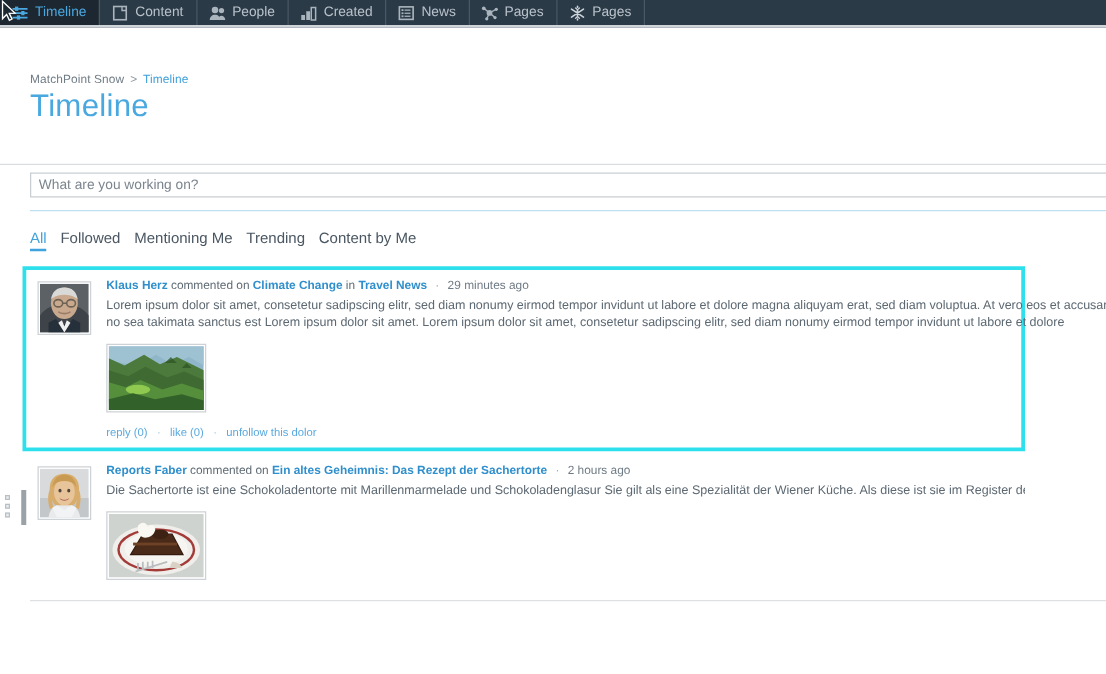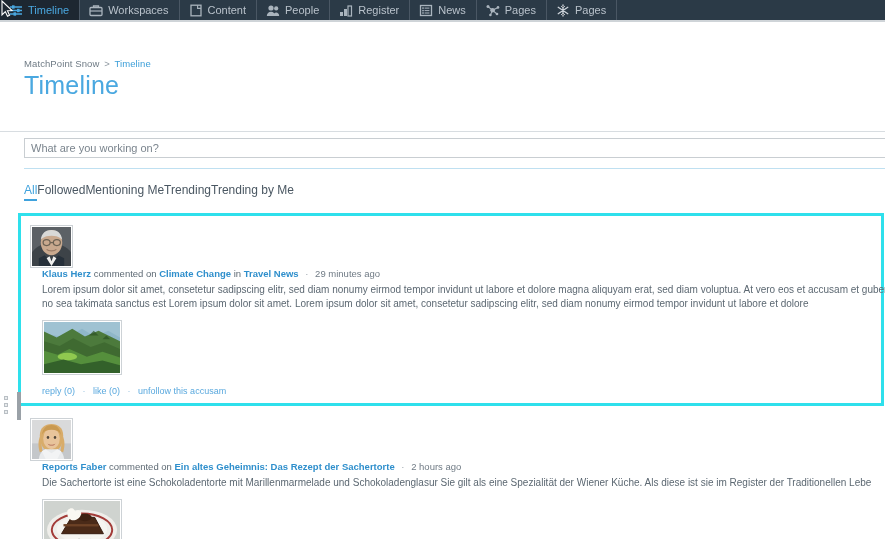--- a/index.html
+++ b/index.html
@@ -109,42 +109,41 @@
   .share-rule {
     height: 1px;
     background: #bfe0f1;
     margin-top: 10px;
     width: 861px;
   }
 
   
   .filters {
     display: flex;
-    gap: 0;
+    gap: 11px;
     margin-top: 14px;
     font-size: 12px;
     color: #4a5762;
   }
   .filter { padding-bottom: 2px; white-space: nowrap; }
   .filter.active {
     color: #3fa2dd;
     border-bottom: 2px solid #3fa2dd;
   }
 
   
   .feed { margin-top: 12px; }
 
   .post {
     position: relative;
     display: flex;
     box-sizing: border-box;
     padding: 10px 0 10px 12px;
     margin-left: -6px;
-    width: 866px;
-    flex-direction: column;
+    width: 802px;
   }
   .post.highlight {
     border: 3px solid #2ee0ec;
     padding: 7px 0 7px 9px;
   }
 
   .avatar {
     width: 43px; height: 43px;
     flex: none;
     border: 1px solid #cdd2d6;
@@ -247,30 +246,20 @@
         <g fill="#4aa8e0">
             <rect x="3" y="1.3" width="2.6" height="3.4"></rect>
         <rect x="8" y="4.8" width="2.6" height="3.4"></rect>
         <rect x="4.5" y="8.3" width="2.6" height="3.4"></rect>
           </g>
         </svg>
     </span>
     <span class="nav-label">Timeline</span>
   </div>
 
-  <div class="nav-item">
-    <span class="nav-ico">
-      <svg viewBox="0 0 14 13">
-          <rect x="1" y="3.5" width="12" height="8" rx="1" fill="none" stroke="#aab4bd" stroke-width="1.3"></rect>
-          <path d="M4.5 3.5V2h5v1.5" fill="none" stroke="#aab4bd" stroke-width="1.3"></path>
-          <rect x="1" y="6.4" width="12" height="1.2" fill="#aab4bd"></rect>
-        </svg>
-    </span>
-    <span class="nav-label">Workspaces</span>
-  </div>
 
   <div class="nav-item">
     <span class="nav-ico">
       <svg viewBox="0 0 14 13">
           <rect x="2" y="1.2" width="10" height="10.6" fill="none" stroke="#aab4bd" stroke-width="1.3"></rect>
           <path d="M8.6 1.2v3.2H12" fill="none" stroke="#aab4bd" stroke-width="1.1"></path>
         </svg>
     </span>
     <span class="nav-label">Content</span>
   </div>
@@ -292,21 +281,21 @@
   <div class="nav-item">
     <span class="nav-ico">
       <svg viewBox="0 0 14 13">
           <g fill="#aab4bd">
             <rect x="1" y="8" width="3" height="4"></rect>
             <rect x="5" y="5" width="3" height="7"></rect>
           </g>
           <rect x="9" y="2" width="3.5" height="10" fill="none" stroke="#aab4bd" stroke-width="1.2"></rect>
         </svg>
     </span>
-    <span class="nav-label">Register</span>
+    <span class="nav-label">Created</span>
   </div>
 
   <div class="nav-item">
     <span class="nav-ico">
       <svg viewBox="0 0 14 13">
           <rect x="1.5" y="1.5" width="11" height="10" fill="none" stroke="#aab4bd" stroke-width="1.3"></rect>
           <g fill="#aab4bd">
             <rect x="3.2" y="3.4" width="1.6" height="1.4"></rect>
             <rect x="3.2" y="5.9" width="1.6" height="1.4"></rect>
             <rect x="3.2" y="8.3" width="1.6" height="1.4"></rect>
@@ -374,21 +363,21 @@
 
   <input class="share-input" type="text" placeholder="What are you working on?" style="">
 
   <div class="share-rule"></div>
 
   <div class="filters">
     <div class="filter active">All</div>
     <div class="filter">Followed</div>
     <div class="filter">Mentioning Me</div>
     <div class="filter">Trending</div>
-    <div class="filter">Trending by Me</div>
+    <div class="filter">Content by Me</div>
   </div>
 
   <div class="feed">
 
     <div class="post highlight">
       <div class="avatar">
         <svg viewBox="0 0 40 40">
           <rect width="40" height="40" fill="#5c6166"></rect>
           <path d="M0 26c5-7 12-9 20-9s16 3 20 9v14H0z" fill="#3d4348"></path>
           <ellipse cx="20" cy="16" rx="11" ry="13" fill="#c9a98e"></ellipse>
@@ -427,21 +416,21 @@
                 <path d="M46 14l5-5 5 5z"></path>
                 <path d="M60 18l4-4 4 4z"></path>
               </g>
           </svg>
         </div>
         <div class="post-actions">
           <a href="#">reply (0)</a>
           <span class="dot">·</span>
           <a href="#">like (0)</a>
           <span class="dot">·</span>
-          <a href="#">unfollow this accusam</a>
+          <a href="#">unfollow this dolor</a>
         </div>
       </div>
     </div>
 
     <div class="post">
       <div class="avatar">
         <svg viewBox="0 0 40 40">
           <rect width="40" height="40" fill="#d9dadb"></rect>
           <rect y="24" width="40" height="16" fill="#c4c7ca"></rect>
           <path d="M7 40c1-8 6-11 13-11s12 3 13 11z" fill="#e8eaec"></path>

